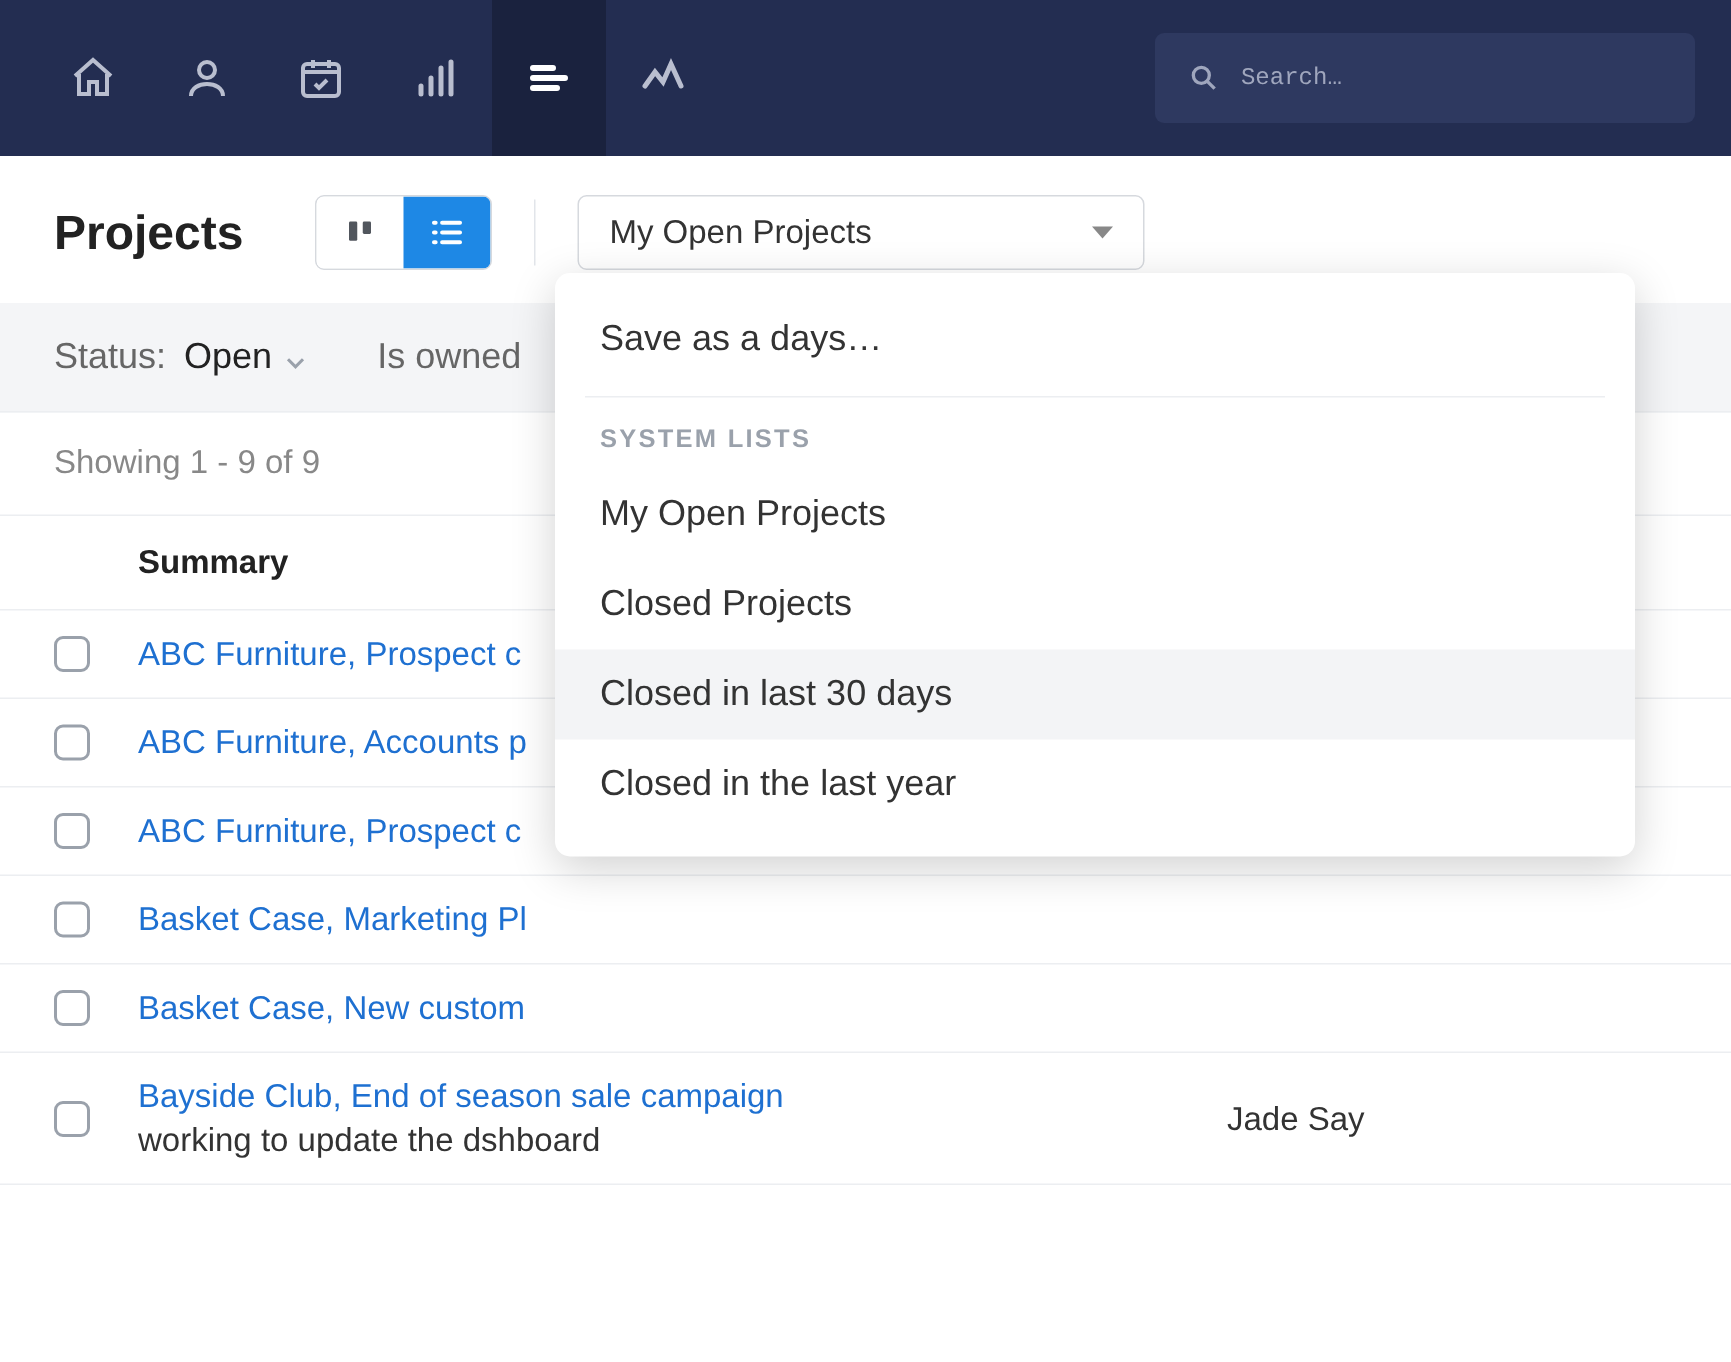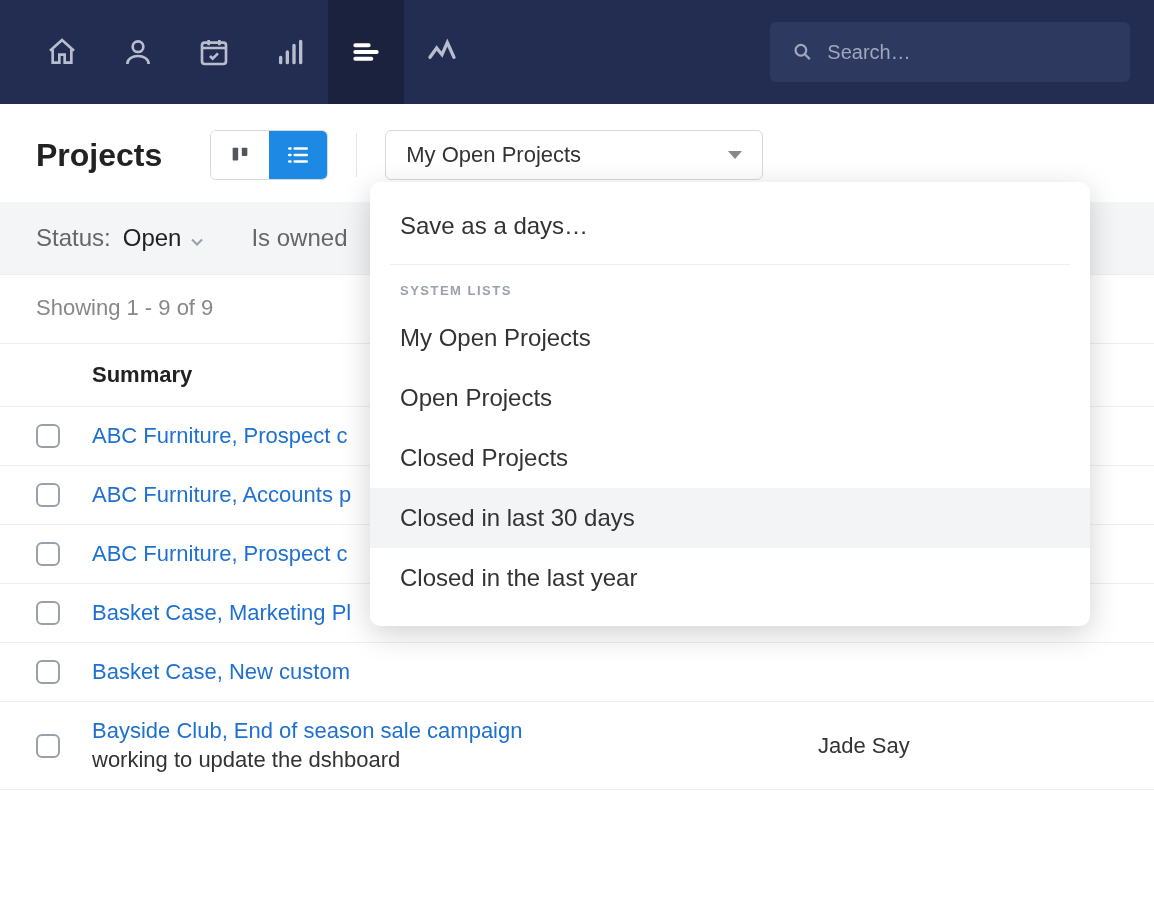--- a/index.html
+++ b/index.html
@@ -38,24 +38,25 @@
     background: #2e3960;
     border-radius: 6px;
     height: 60px;
     padding: 0 22px;
     width: 360px;
   }
   .search-box input {
     background: transparent;
     border: none;
     outline: none;
-    font-size: 20px;
+    font-size: 16px;
     color: #cfd3e0;
     margin-left: 14px;
     width: 100%;
+    font-family: Liberation Mono, monospace;
   }
   .search-box input::placeholder { color: #9fa6bd; }
 
   
   .header-row {
     display: flex;
     align-items: center;
     padding: 26px 36px 22px 36px;
     gap: 20px;
   }
@@ -163,21 +164,21 @@
     padding: 16px 30px;
     font-size: 24px;
     color: #333;
     cursor: pointer;
   }
   .dd-item.disabled { color: #9aa1ab; cursor: default; }
   .dd-item.hover { background: #f3f4f6; }
   .dd-divider { height: 1px; background: #eceef1; margin: 8px 20px 10px 20px; }
   .dd-heading {
     padding: 8px 30px 10px 30px;
-    font-size: 13px;
+    font-size: 17px;
     letter-spacing: 1.5px;
     color: #9aa1ab;
     font-weight: 600;
   }
 </style>
 </head>
 <body>
 
 <div class="navbar">
   <div class="nav-icons">
@@ -328,18 +329,17 @@
       </div>
     </div>
 </div>
 
 <div class="dropdown-panel">
   <div class="dd-item">Save as a days…</div>
   <div class="dd-divider"></div>
   <div class="dd-heading">SYSTEM LISTS</div>
   <div id="dd-list">
       <div class="dd-item">My Open Projects</div>
-      <div class="dd-item">Open Projects</div>
       <div class="dd-item">Closed Projects</div>
       <div class="dd-item hover">Closed in last 30 days</div>
       <div class="dd-item">Closed in the last year</div>
     </div>
 </div>
 
 </body></html>

